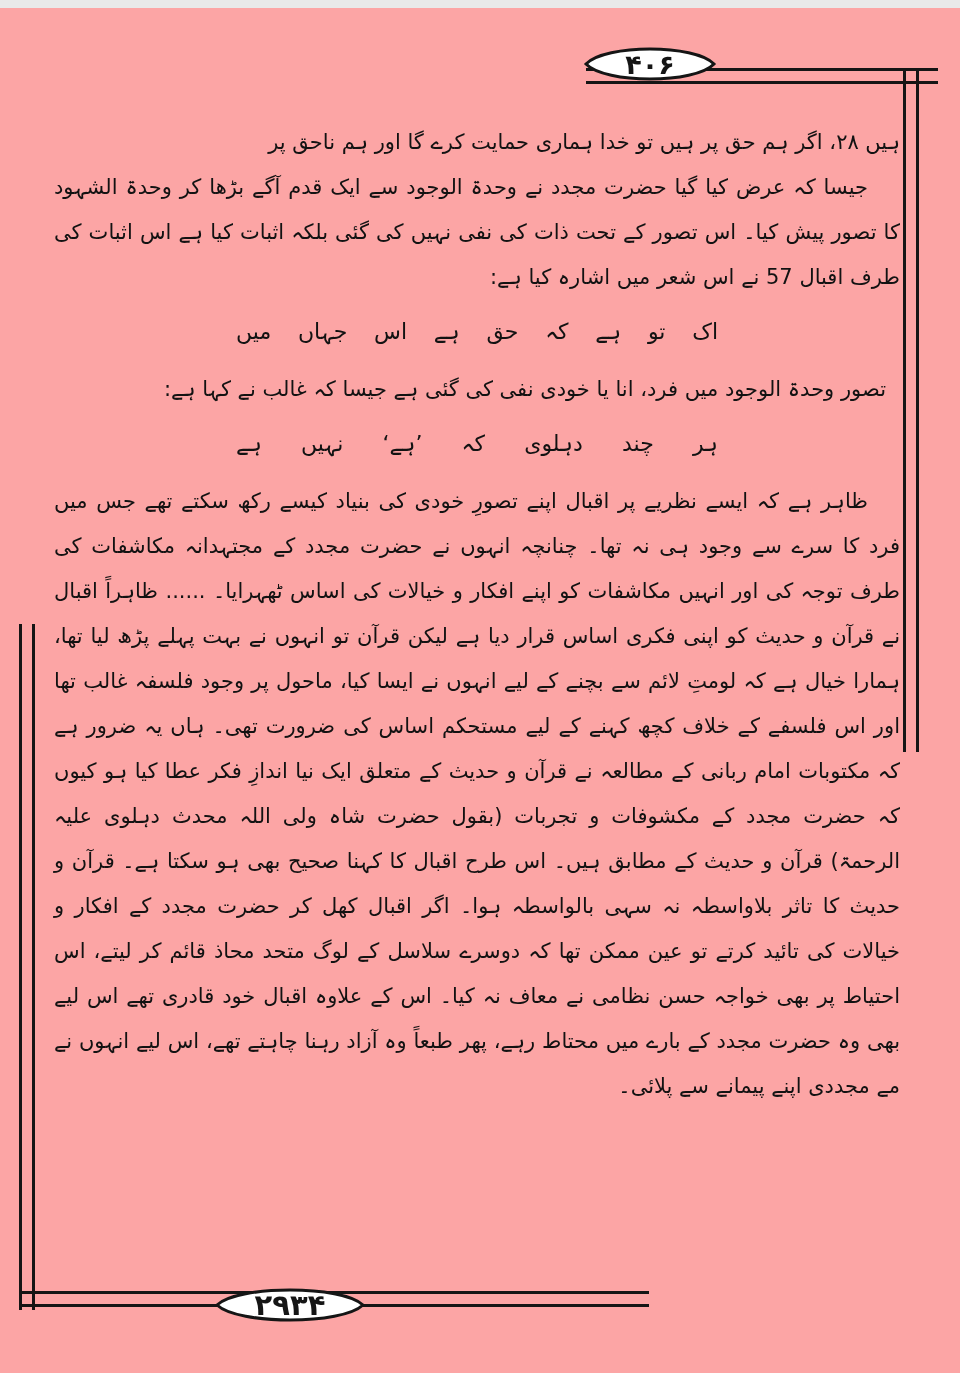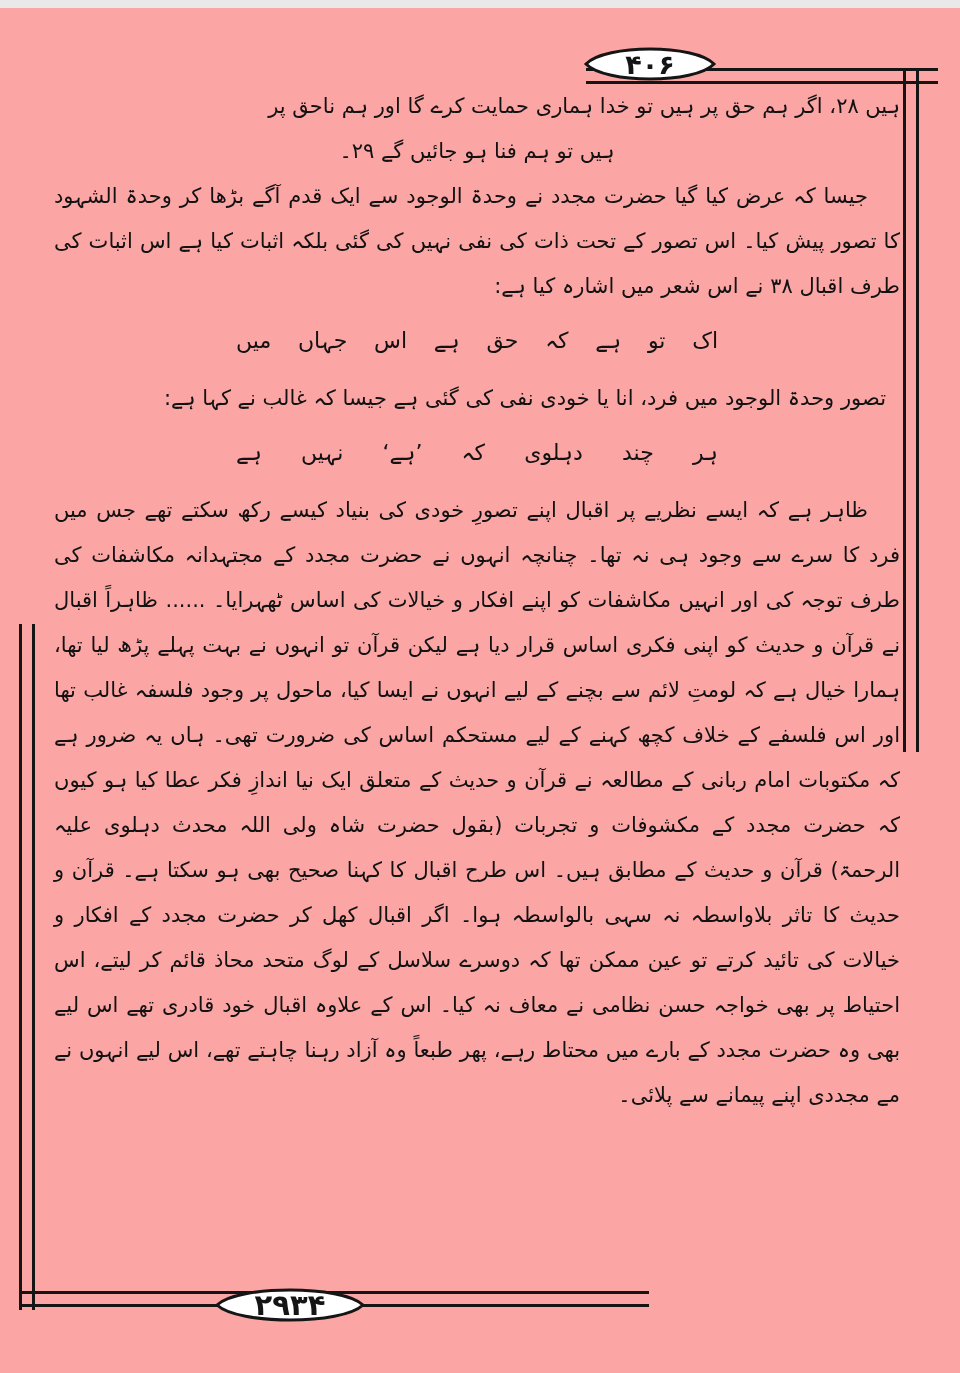--- a/index.html
+++ b/index.html
@@ -49,21 +49,21 @@
     letter-spacing: 3px;
     direction: ltr;
   }
   .cartouche-top    { left: 583px; top: 32px;  width: 134px; height: 48px; }
   .cartouche-top .cartouche-num { font-size: 27px; }
   .cartouche-bottom { left: 214px; top: 1273px; width: 152px; height: 48px; }
   .cartouche-bottom .cartouche-num { font-size: 29px; }
   
   .text-area {
     position: absolute;
-    top: 76px; left: 54px; width: 846px;
+    top: 112px; left: 54px; width: 846px;
     direction: rtl;
     font-size: 21px;
     line-height: 45px;
     text-align: justify;
     color: #121212;
   }
   .text-area p { margin: 0; }
   .quote-l1 { text-align: right; margin-right: 135px; }
   .quote-l2 { text-align: center; margin-bottom: 4px; }
   .para-indent { text-indent: 32px; }
@@ -100,23 +100,22 @@
   <div class="cartouche cartouche-bottom">
     <svg viewBox="0 0 152 48" preserveAspectRatio="none">
       <path d="M3,24 C24,4 128,4 149,24 C128,44 24,44 3,24 Z"></path>
     </svg>
     <span class="cartouche-num">۲۹۳۴</span>
   </div>
 
   <div class="text-area">
 
     <p class="quote-l1">ہیں ۲۸، اگر ہم حق پر ہیں تو خدا ہماری حمایت کرے گا اور ہم ناحق پر</p>
-    <p class="quote-l2">ہیں تو ہم فنا ہو جائیں گے ۲۹۔</p>
 
-    <p class="para-indent">جیسا کہ عرض کیا گیا حضرت مجدد نے وحدۃ الوجود سے ایک قدم آگے بڑھا کر وحدۃ الشہود کا تصور پیش کیا۔ اس تصور کے تحت ذات کی نفی نہیں کی گئی بلکہ اثبات کیا ہے اس اثبات کی طرف اقبال ۳۸ نے اس شعر میں اشارہ کیا ہے:</p>
+    <p class="para-indent">جیسا کہ عرض کیا گیا حضرت مجدد نے وحدۃ الوجود سے ایک قدم آگے بڑھا کر وحدۃ الشہود کا تصور پیش کیا۔ اس تصور کے تحت ذات کی نفی نہیں کی گئی بلکہ اثبات کیا ہے اس اثبات کی طرف اقبال 57 نے اس شعر میں اشارہ کیا ہے:</p>
 
     <div class="couplet">
       <p class="couplet-line">اک تو ہے کہ حق ہے اس جہاں میں</p>
     </div>
 
     <p class="para-small-indent">تصور وحدۃ الوجود میں فرد، انا یا خودی نفی کی گئی ہے جیسا کہ غالب نے کہا ہے:</p>
 
     <div class="couplet">
       <p class="couplet-line">ہر چند دہلوی کہ ’ہے‘ نہیں ہے</p>
     </div>

